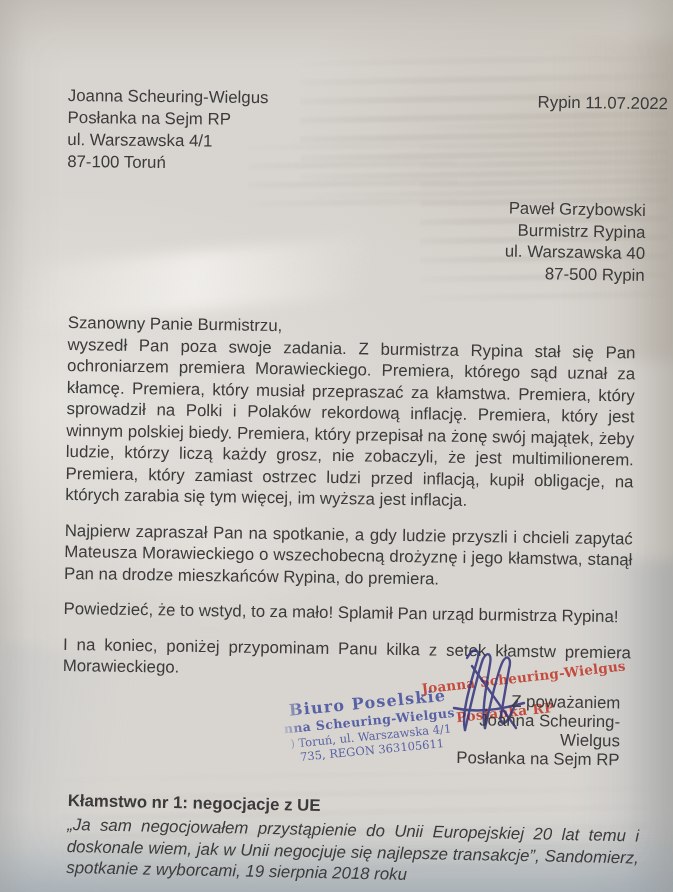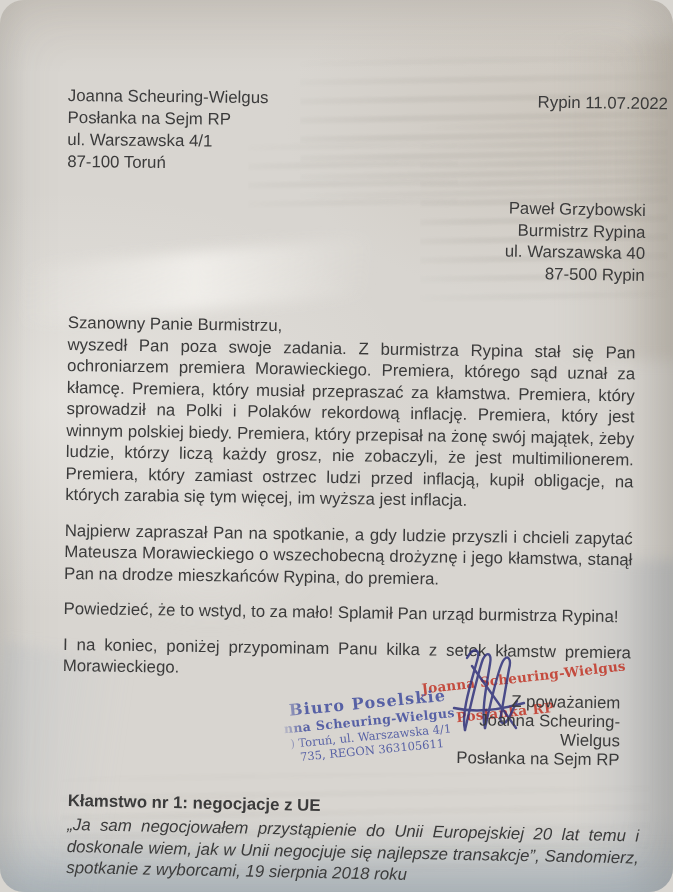--- a/index.html
+++ b/index.html
@@ -13,21 +13,20 @@
   .photo{
     position:absolute; inset:0; overflow:hidden;
     background:
       linear-gradient(to bottom, rgba(201,194,185,.55) 0, rgba(201,194,185,0) 72px),
       radial-gradient(ellipse 420px 260px at 86% 14%, rgba(186,176,162,.42), rgba(186,176,162,0) 70%),
       radial-gradient(ellipse 500px 300px at 10% 45%, rgba(238,236,232,.55), rgba(238,236,232,0) 70%),
       linear-gradient(to left, rgba(150,144,134,.30) 0, rgba(150,144,134,0) 7%),
       linear-gradient(to right, rgba(160,156,148,.18) 0, rgba(160,156,148,0) 4%),
       linear-gradient(to top, rgba(168,180,190,.50) 0, rgba(168,180,190,0) 9%),
       #d8d5d0;
-    border-radius: 24px;
   }
   .photo::after{ 
     content:""; position:absolute; inset:0; pointer-events:none;
     box-shadow: inset 0 0 60px rgba(90,88,84,.18);
   }
   
   .wrinkle{ position:absolute; filter:blur(7px); pointer-events:none; }
   .w1{ left:-20px; top:252px; width:430px; height:58px; transform:rotate(-5deg);
        background:linear-gradient(100deg, rgba(244,242,238,0) 10%, rgba(246,244,240,.75) 50%, rgba(244,242,238,0) 90%); }
   .w2{ left:80px; top:470px; width:260px; height:160px;

